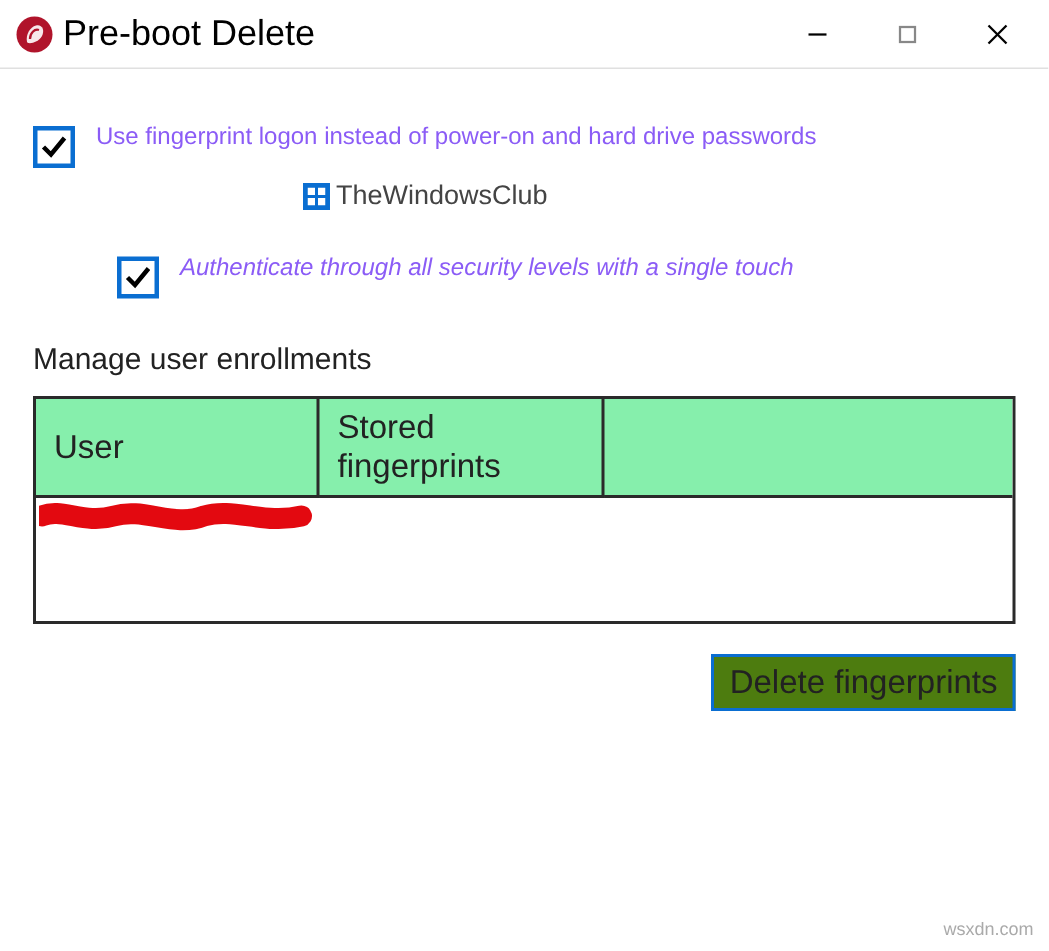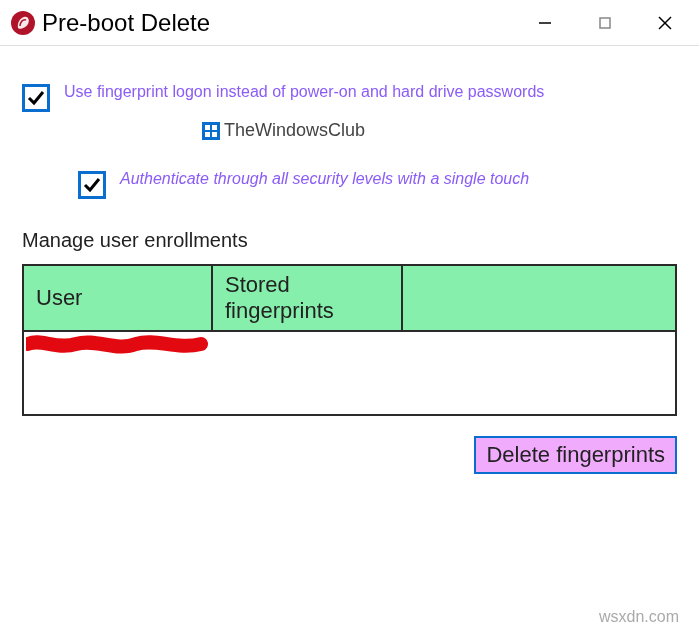--- a/index.html
+++ b/index.html
@@ -149,31 +149,31 @@
       left: -8px;
     }
     .action-row {
       display: flex;
       justify-content: flex-end;
       margin-top: 20px;
     }
     .del-btn {
       font-size: 22px;
       padding: 4px 10px;
-      background: #f0abfc;
+      background: #4d7c0f;
       border: 2px solid #0a6ed1;
       color: #222;
       cursor: pointer;
       font-family: inherit;
     }
     .site-tag {
       position: absolute;
       bottom: 8px;
-      right: 20px;
-      font-size: 16px;
+      right: 10px;
+      font-size: 12px;
       color: #aaa;
     }
   </style>
 </head>
 <body>
 
 <div class="titlebar">
   <span class="app-icon">
     <svg viewBox="0 0 26 26">
       <circle cx="13" cy="13" r="12" fill="#b0142b"></circle>

